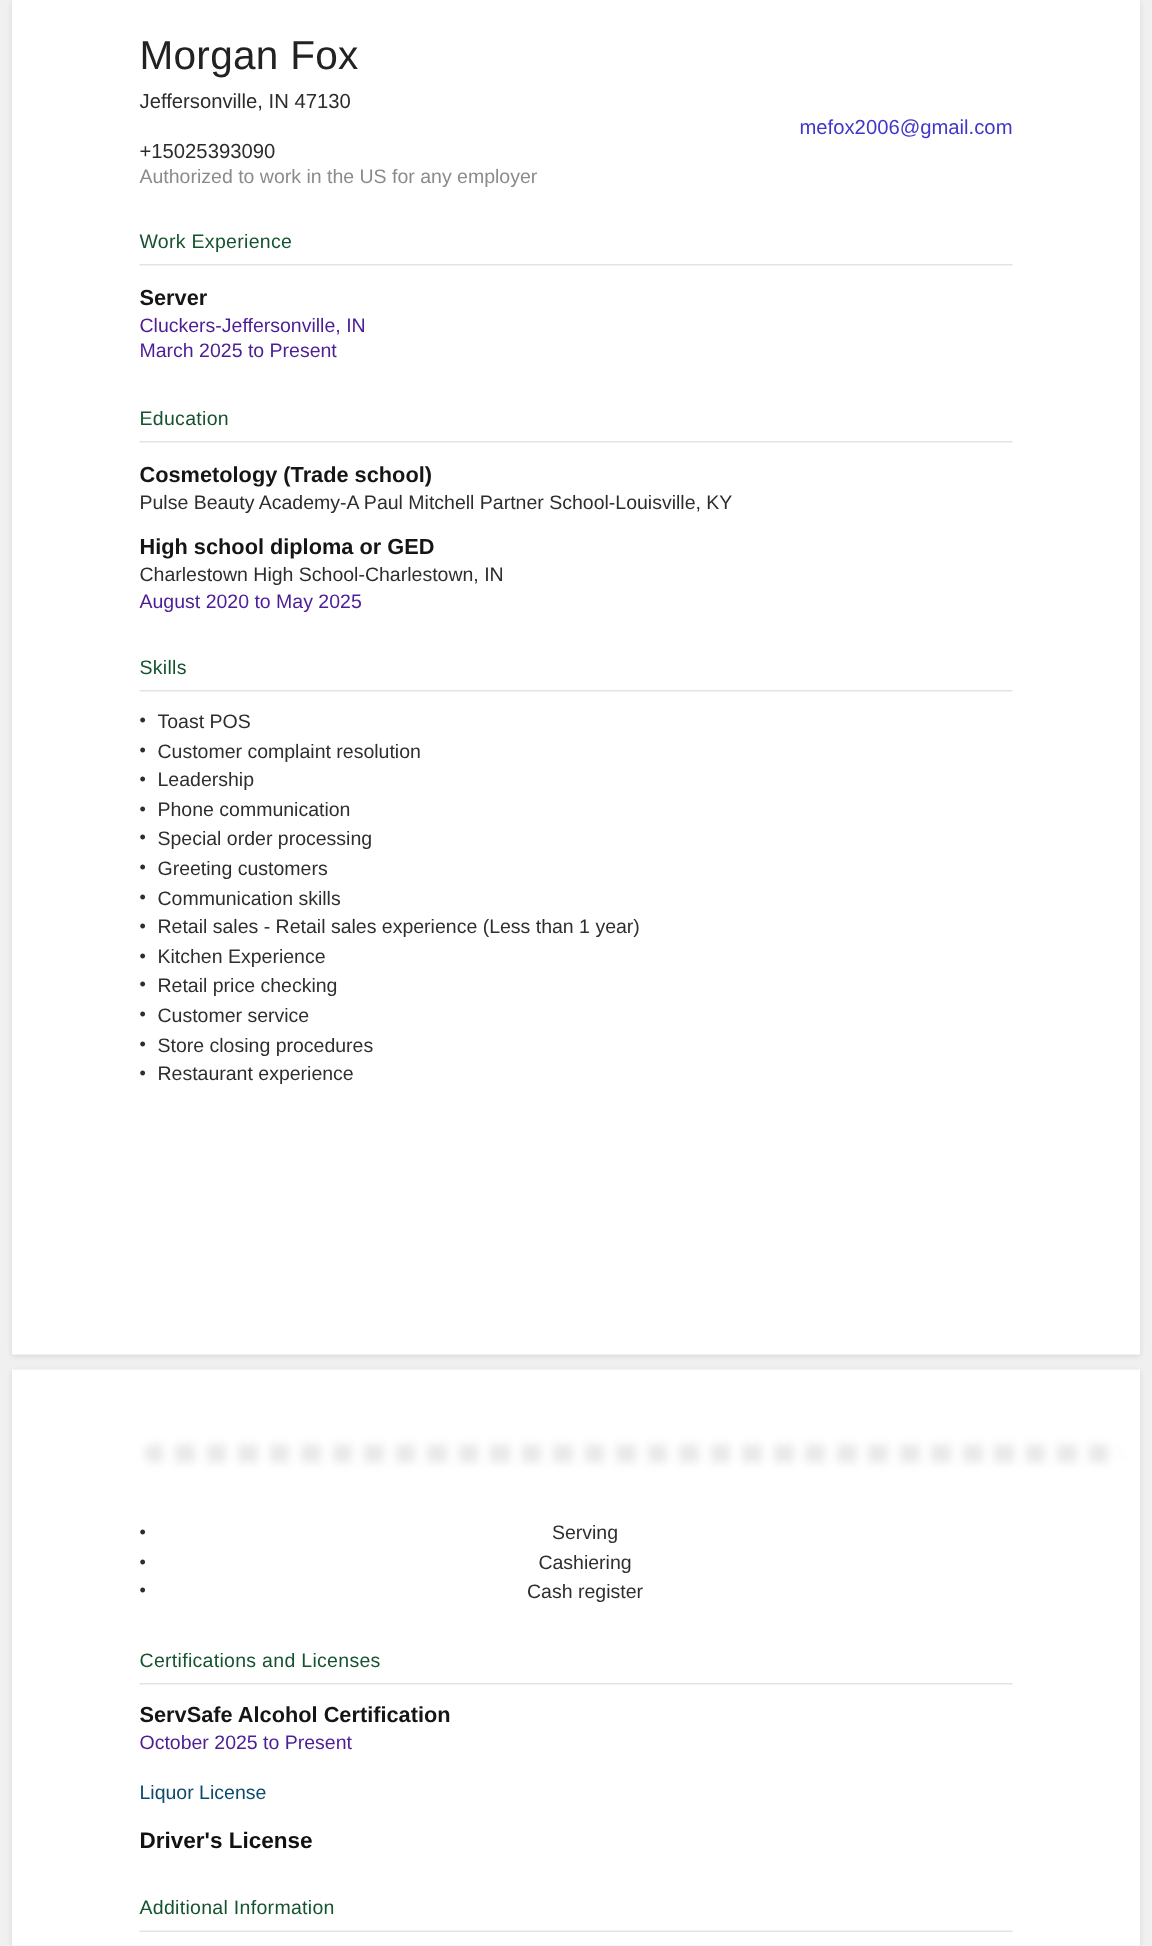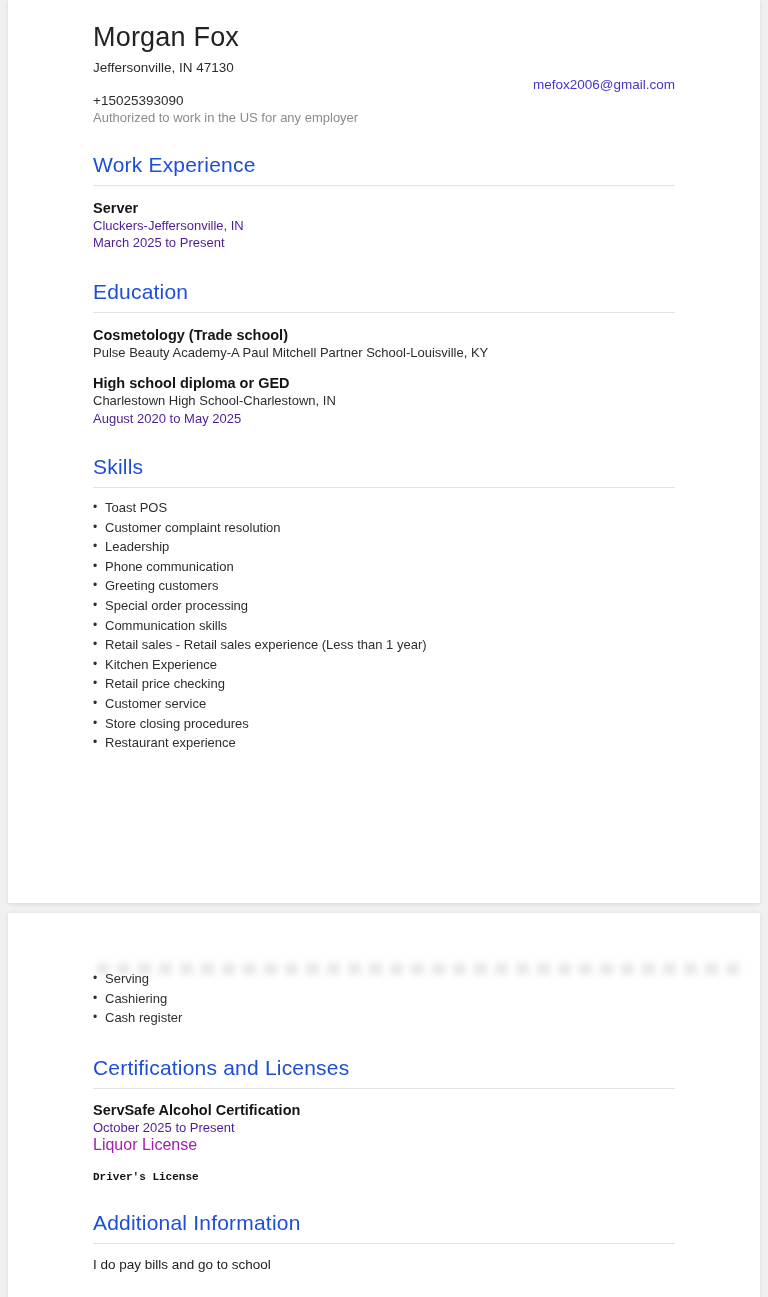--- a/index.html
+++ b/index.html
@@ -50,23 +50,23 @@
     cursor: pointer;
     text-align: right;
   }
   .authorization {
     margin-top: 0;
     font-size: 13px;
     color: #8b8b8b;
   }
   .section-title {
     margin: 28px 0 0 0;
-    font-size: 21px;
+    font-size: 13px;
     font-weight: 400;
-    color: #1d4ed8;
+    color: #14532d;
     padding-bottom: 8px;
     border-bottom: 1px solid #e3e3e3;
     letter-spacing: 0.2px;
   }
   .entry { margin-top: 13px; }
   .entry-title {
     font-size: 14.5px;
     font-weight: 700;
     color: #151515;
     line-height: 18px;
@@ -91,48 +91,48 @@
     color: #2e2e2e;
   }
   ul.skills-list li::before {
     content: "\2022";
     position: absolute;
     left: 0;
     top: 0;
     font-size: 12px;
     color: #2e2e2e;
   }
-  ul.skills-continued { margin-top: 56px; }
+  ul.skills-continued { margin-top: 99px; text-align: center; }
 
   .page-break-faded {
     position: absolute;
     top: 50px;
     left: 88px;
     right: 12px;
     height: 12px;
     background: repeating-linear-gradient(90deg,
       rgba(175,175,175,0.28) 0px, rgba(175,175,175,0.28) 13px,
       rgba(255,255,255,0) 13px, rgba(255,255,255,0) 21px);
     filter: blur(3px);
     border-radius: 6px;
     pointer-events: none;
   }
 
   .cert-entry { margin-top: 12px; }
   .cert-plain {
-    font-size: 16px;
+    margin-top: 17px;
+    font-size: 13px;
     font-weight: 400;
-    color: #a21caf;
+    color: #0c4a6e;
   }
   .cert-bold {
     margin-top: 17px;
-    font-size: 11px;
+    font-size: 15px;
     font-weight: 700;
     color: #111111;
-    font-family: Liberation Mono, monospace;
   }
   .additional-text {
     margin-top: 13px;
     font-size: 13.5px;
     color: #1d1d1d;
   }
 </style>
 </head>
 <body>
 
@@ -172,22 +172,22 @@
       <div class="entry-meta meta-gray">August 2020 to May 2025</div>
     </div>
 
     <h2 class="section-title">Skills</h2>
 
     <ul class="skills-list">
       <li>Toast POS</li>
       <li>Customer complaint resolution</li>
       <li>Leadership</li>
       <li>Phone communication</li>
+      <li>Special order processing</li>
       <li>Greeting customers</li>
-      <li>Special order processing</li>
       <li>Communication skills</li>
       <li>Retail sales - Retail sales experience (Less than 1 year)</li>
       <li>Kitchen Experience</li>
       <li>Retail price checking</li>
       <li>Customer service</li>
       <li>Store closing procedures</li>
       <li>Restaurant experience</li>
     </ul>
 
   </div>

